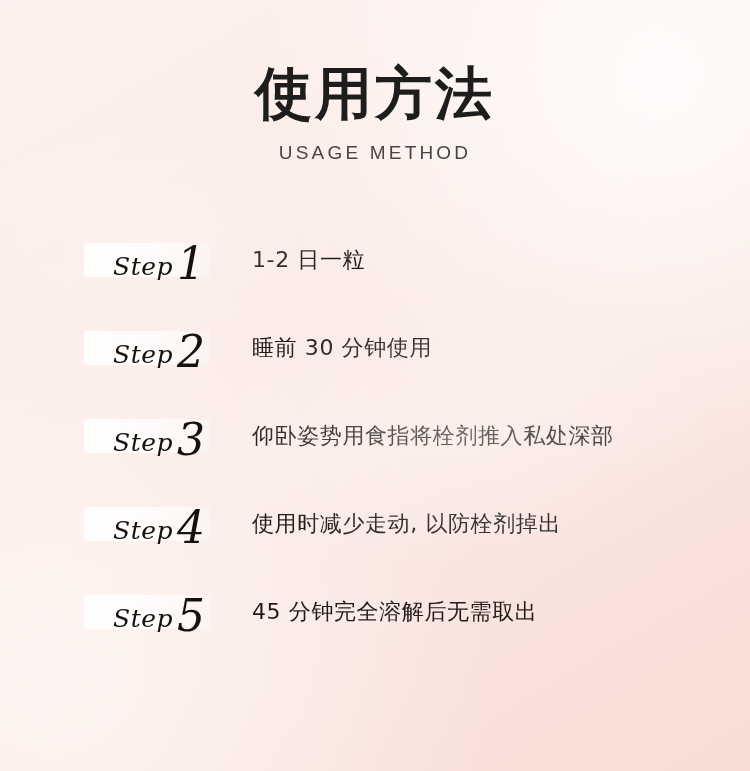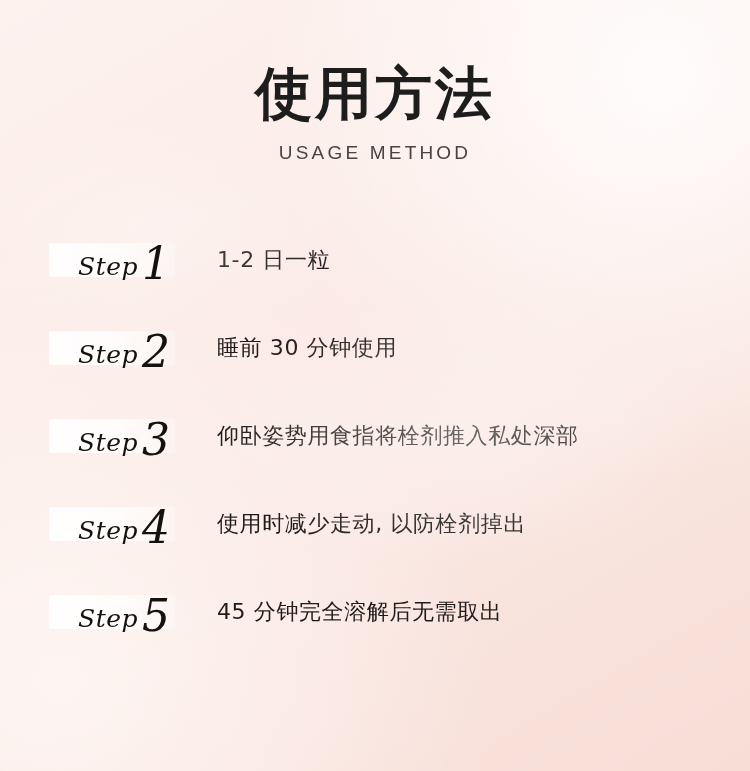--- a/index.html
+++ b/index.html
@@ -64,21 +64,21 @@
   }
   .step-row {
     position: relative;
     display: flex;
     align-items: center;
     height: 88px;
   }
   .step-badge {
     position: relative;
     width: 150px;
-    margin-left: 49px;
+    margin-left: 84px;
     flex: 0 0 auto;
     height: 54px;
     display: flex;
     align-items: center;
     justify-content: center;
   }
   .step-badge .plate {
     position: absolute;
     left: 0;
     top: 10px;

